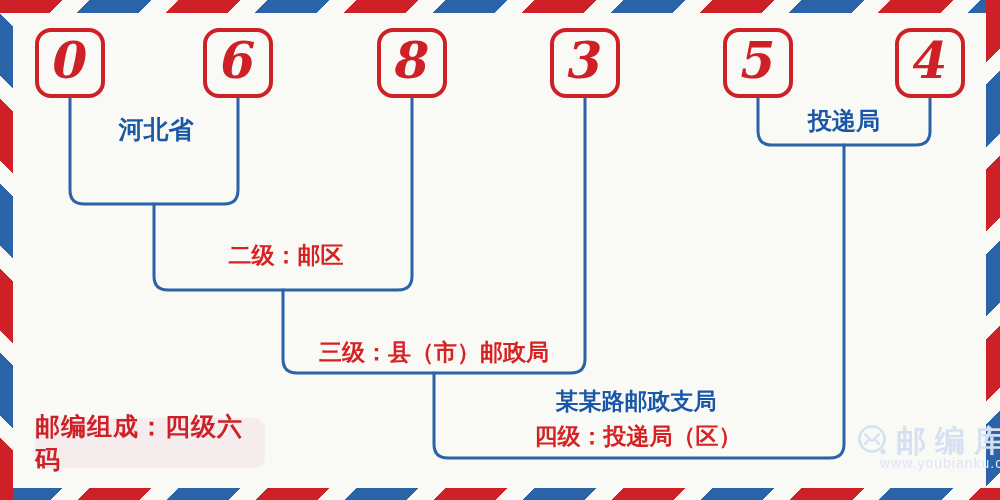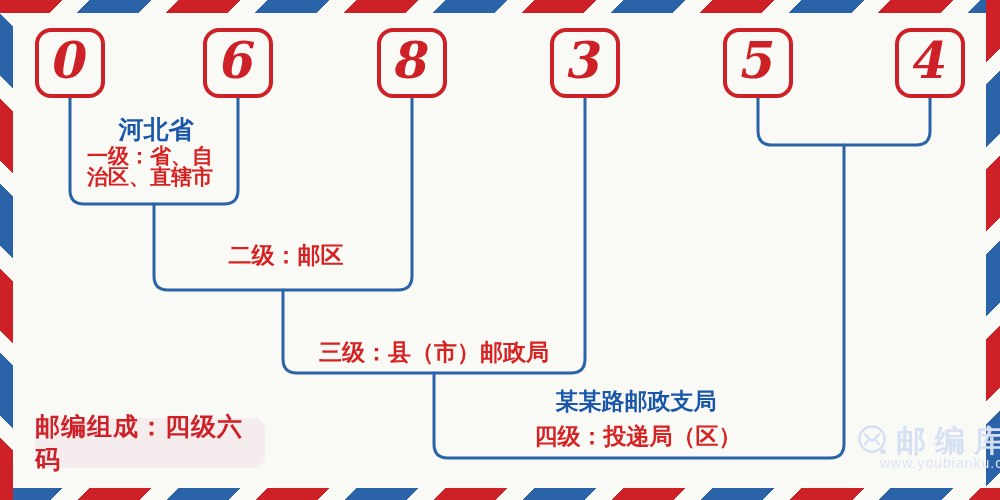--- a/index.html
+++ b/index.html
@@ -35,21 +35,21 @@
     position:absolute;top:28px;width:70px;height:70px;box-sizing:border-box;
     border:4px solid var(--red);border-radius:16px;background:var(--bg);
     display:flex;align-items:center;justify-content:center;
   }
   .digit-box span{
     font-family:"DejaVu Serif",serif;font-style:italic;font-weight:bold;
     font-size:50px;line-height:1;color:var(--red);transform:translateY(-2px);
   }
   .d0{left:35px;} .d1{left:203px;} .d2{left:377px;} .d3{left:550px;} .d4{left:723px;} .d5{left:895px;}
   
-  .lbl{position:absolute;transform:translateX(-50%);white-space:nowrap;font-weight:bold;}
+  .lbl{position:absolute;transform:translateX(-50%);white-space:nowrap;font-weight:bold;text-align:center;}
   .lbl.blue{color:var(--text-blue);}
   .lbl.red{color:var(--text-red);}
   .lbl-hebei{left:156px;top:113px;font-size:25px;}
   .lbl-l1desc{left:157px;top:145px;font-size:21px;line-height:21px;width:140px;white-space:normal;}
   .lbl-l2desc{left:286px;top:240px;font-size:23px;}
   .lbl-l3name{left:434px;top:308px;font-size:24px;}
   .lbl-l3desc{left:434px;top:337px;font-size:23px;}
   .lbl-delivery{left:844px;top:105px;font-size:24px;}
   .lbl-l4name{left:636px;top:386px;font-size:23px;}
   .lbl-l4desc{left:638px;top:421px;font-size:23px;}
@@ -98,23 +98,23 @@
       <span>3</span>
     </div>
   <div class="digit-box d4">
       <span>5</span>
     </div>
   <div class="digit-box d5">
       <span>4</span>
     </div>
 
   <div class="lbl blue lbl-hebei">河北省</div>
-  <div class="lbl red lbl-l1desc">一级：省、自治区、直辖市</div>
   <div class="lbl red lbl-l2desc">二级：邮区</div>
   <div class="lbl red lbl-l3desc">三级：县（市）邮政局</div>
+  <div class="lbl blue lbl-delivery">投递局</div>
   <div class="lbl blue lbl-l4name">某某路邮政支局</div>
   <div class="lbl red lbl-l4desc">四级：投递局（区）</div>
 
   <div class="badge">
     <span>邮编组成：四级六码</span>
   </div>
 
   <div class="brand">
     <div class="row">
       <svg width="34" height="34" viewBox="0 0 34 34">

